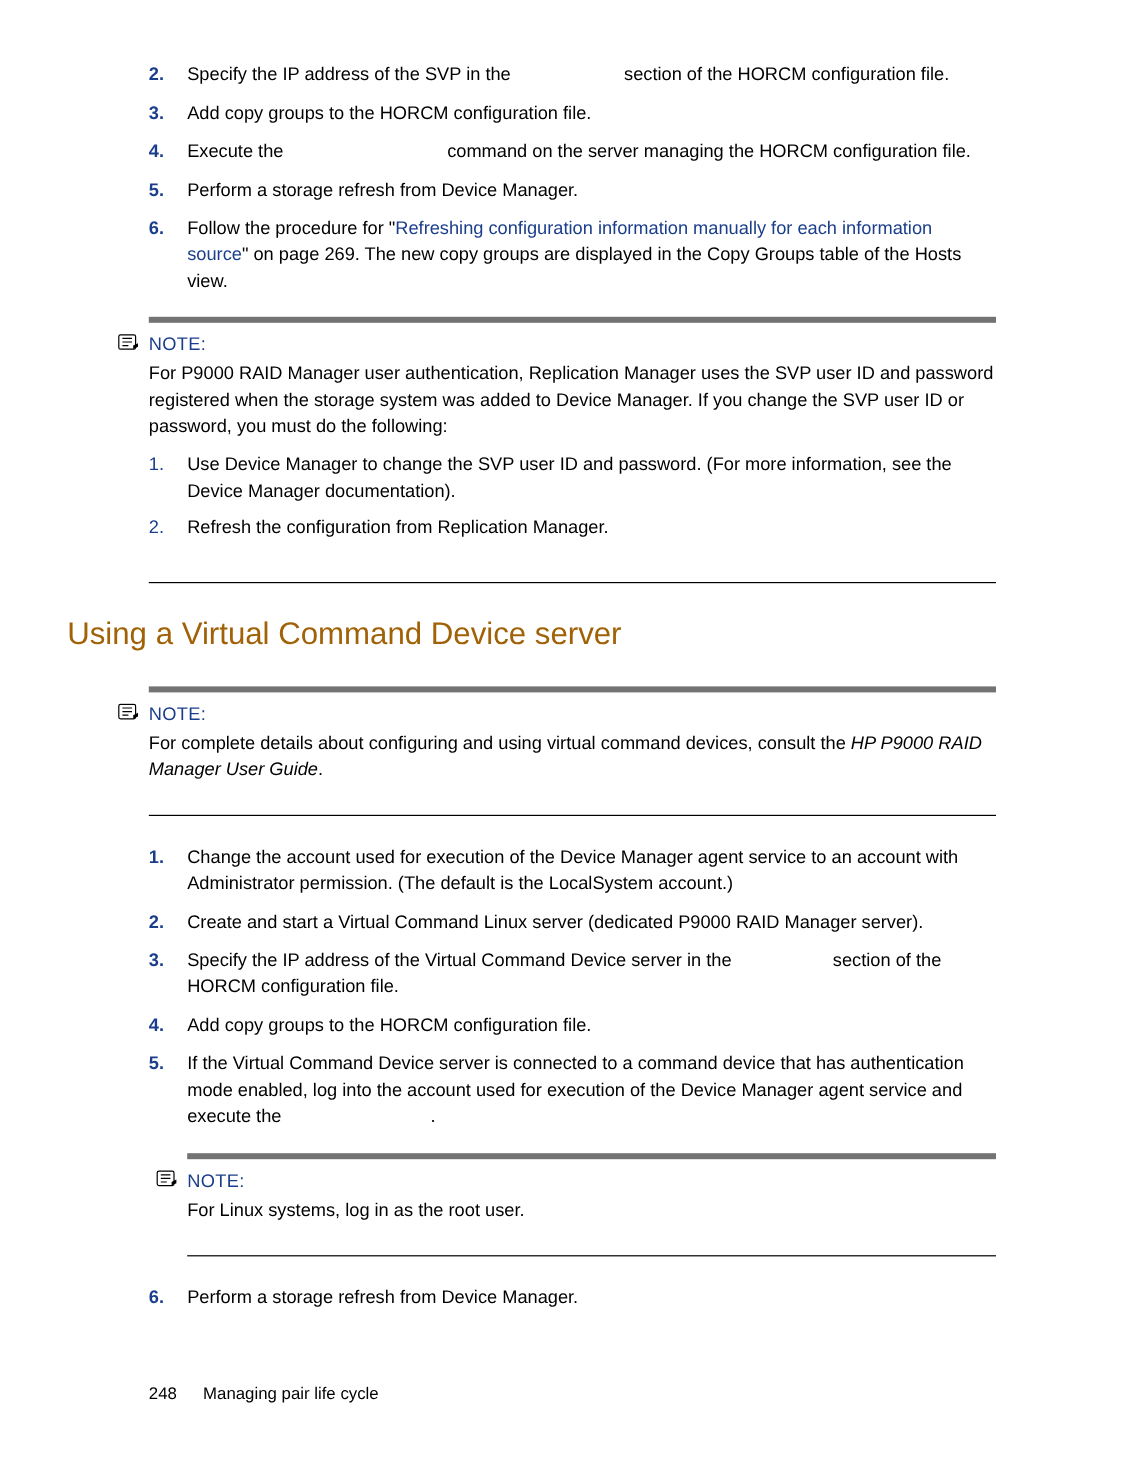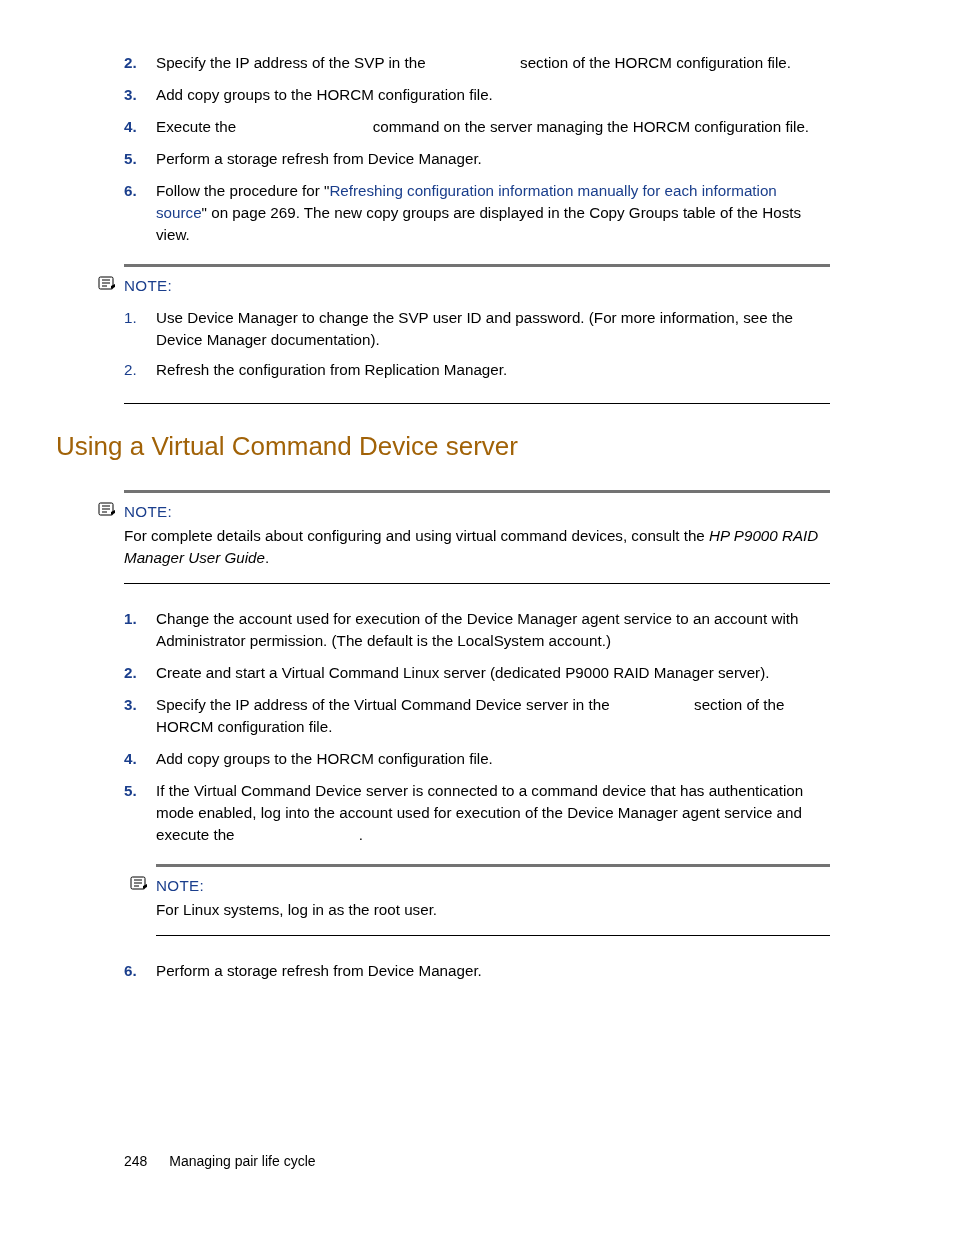--- a/index.html
+++ b/index.html
@@ -53,23 +53,23 @@
   }
   ol.sub-list > li .body { flex: 1; }
 
   .after-para { margin: 10px 0 24px 0; }
 
   .note-block {
     margin: 0 0 24px 0;
     position: relative;
   }
   .note-inner {
-    border-top: 3px solid #737373;
+    border-top: 5px solid #737373;
     border-bottom: 1px solid #000;
-    padding: 8px 0 14px 0;
+    padding: 8px 0 26px 0;
   }
   .note-inner.inner2 { margin-left: 30px; }
   .note-row {
     position: relative;
     margin-left: -22px;
     padding-left: 22px;
   }
   .note-icon {
     position: absolute;
     left: -4px;
@@ -145,20 +145,21 @@
       <div class="note-row">
         <svg class="note-icon" viewBox="0 0 18 16">
           <rect x="1" y="1" width="14" height="12" rx="1.5" fill="none" stroke="#000" stroke-width="1"></rect>
           <line x1="4" y1="4" x2="12" y2="4" stroke="#000" stroke-width="1"></line>
           <line x1="4" y1="7" x2="12" y2="7" stroke="#000" stroke-width="1"></line>
           <line x1="4" y1="10" x2="9" y2="10" stroke="#000" stroke-width="1"></line>
           <path d="M13 10 l4 -2 l0 3 l-4 2 z" fill="#000"></path>
         </svg>
         <span class="note-label">NOTE:</span>
       </div>
+      <p class="note-text">For P9000 RAID Manager user authentication, Replication Manager uses the SVP user ID and password registered when the storage system was added to Device Manager. If you change the SVP user ID or password, you must do the following:</p>
       <ol class="sub-list">
         <li>
           <span class="num">1.</span>
           <span class="body">Use Device Manager to change the SVP user ID and password. (For more information, see the Device Manager documentation).</span>
         </li>
         <li>
           <span class="num">2.</span>
           <span class="body">Refresh the configuration from Replication Manager.</span>
         </li>
       </ol>

